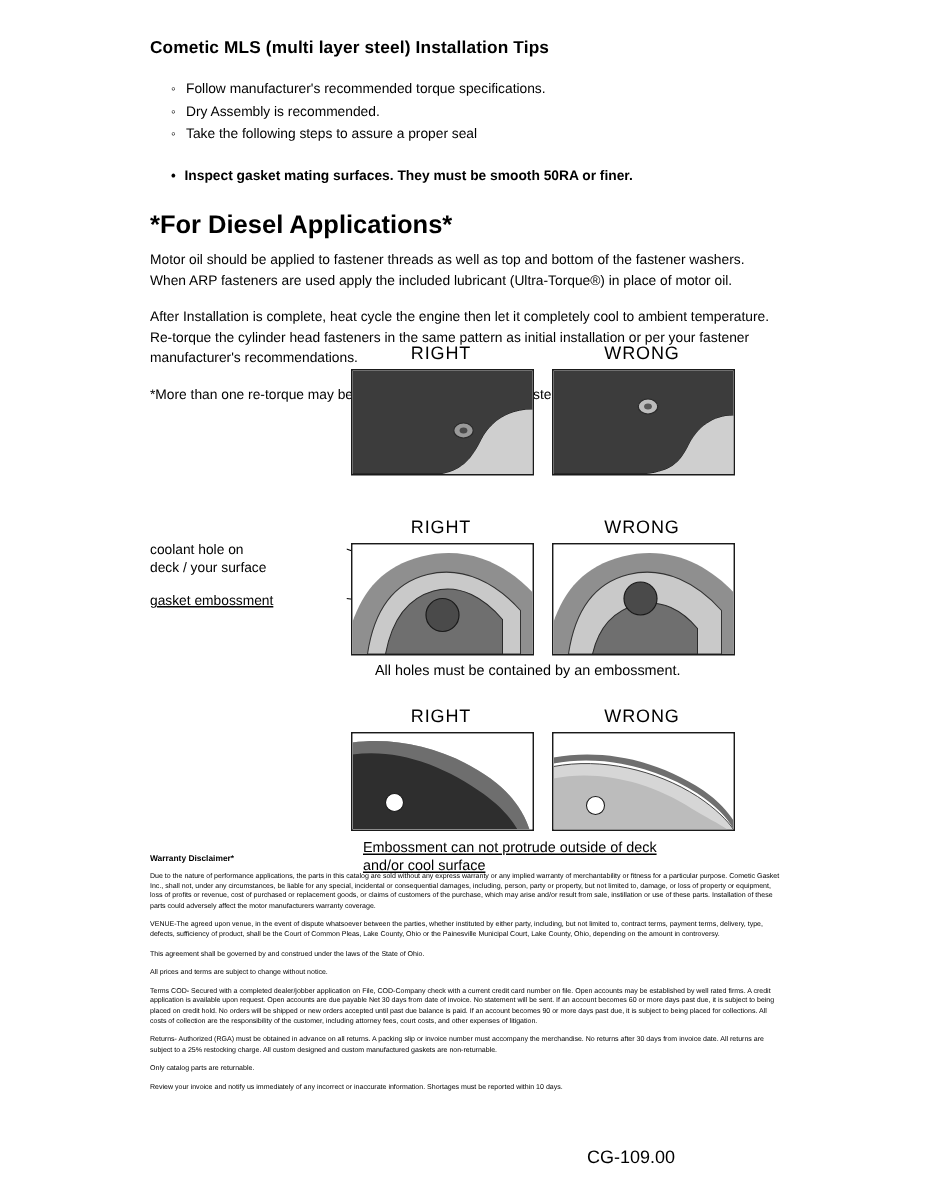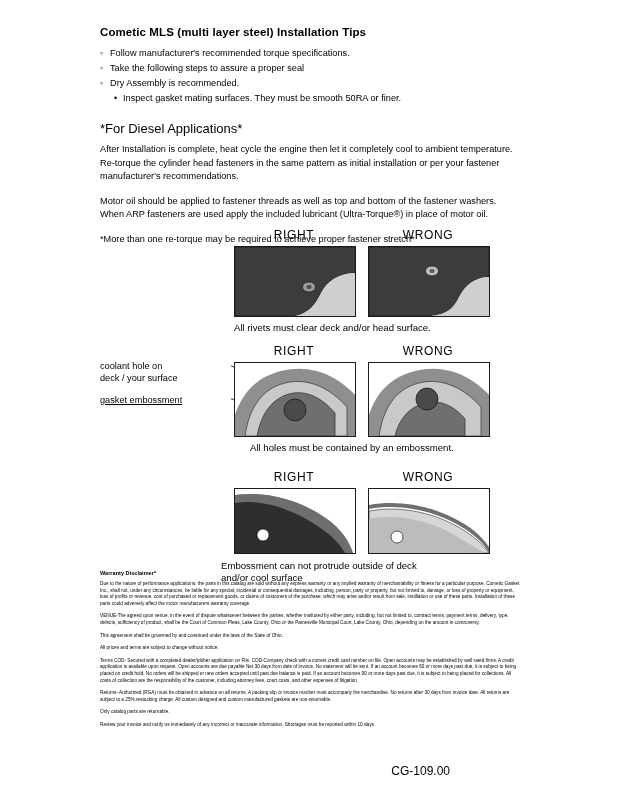--- a/index.html
+++ b/index.html
@@ -28,21 +28,21 @@
     width: 420px;
   }
   h1.title {
     font-size: 11.5px;
     font-weight: bold;
     margin: 0 0 8px 0;
     letter-spacing: 0.1px;
   }
   ul.bullets {
     list-style: none;
-    margin: 0;
+    margin: 14px;
     padding: 0;
   }
   ul.bullets > li {
     font-size: 9.2px;
     line-height: 14px;
     padding-left: 10px;
     position: relative;
     margin-bottom: 1px;
   }
   ul.bullets > li::before {
@@ -55,31 +55,32 @@
   ul.subbullets {
     list-style: none;
     margin: 0 0 0 14px;
     padding: 0;
   }
   ul.subbullets > li {
     font-size: 9.2px;
     line-height: 14px;
     padding-left: 9px;
     position: relative;
+    font-weight: bold;
   }
   ul.subbullets > li::before {
     content: "\2022";
     position: absolute;
     left: 0;
     top: 0;
     font-size: 9px;
   }
   h2.subtitle {
-    font-size: 13px;
-    font-weight: normal;
+    font-size: 17px;
+    font-weight: bold;
     margin: 16px 0 7px 0;
   }
   p.para {
     font-size: 9.2px;
     line-height: 13.5px;
     margin: 0 0 11px 0;
   }
   p.note {
     font-size: 9.2px;
     line-height: 13.5px;
@@ -147,31 +148,31 @@
 </head>
 <body>
 
 <div class="page">
 
   <div class="content">
     <h1 class="title">Cometic MLS (multi layer steel) Installation Tips</h1>
 
     <ul class="bullets">
       <li>Follow manufacturer's recommended torque specifications.</li>
+      <li>Dry Assembly is recommended.</li>
       <li>Take the following steps to assure a proper seal</li>
-      <li>Dry Assembly is recommended.</li>
     </ul>
 
     <ul class="subbullets">
       <li>Inspect gasket mating surfaces.  They must be smooth 50RA or finer.</li>
     </ul>
 
     <h2 class="subtitle">*For Diesel Applications*</h2>
+    <p class="para">Motor oil should be applied to fastener threads as well as top and bottom of the fastener washers. When ARP fasteners are used apply the included lubricant (Ultra-Torque®) in place of motor oil.</p>
     <p class="para">After Installation is complete, heat cycle the engine then let it completely cool to ambient temperature. Re-torque the cylinder head fasteners in the same pattern as initial installation or per your fastener manufacturer's recommendations.</p>
-    <p class="para">Motor oil should be applied to fastener threads as well as top and bottom of the fastener washers. When ARP fasteners are used apply the included lubricant (Ultra-Torque®) in place of motor oil.</p>
     <p class="note">*More than one re-torque may be required to achieve proper fastener stretch*</p>
   </div>
 
   <div class="figures">
 
     <div class="fig-row" style="height:108px;">
       <div class="fig-label" style="position:absolute;left:234px;top:0;width:120px;">RIGHT</div>
       <div class="fig-label" style="position:absolute;left:368px;top:0;width:120px;">WRONG</div>
 
       <div class="panel" style="position:absolute;left:234px;top:18px;width:120px;height:69px;">
@@ -189,21 +190,20 @@
         <svg width="120" height="69" viewBox="0 0 120 69">
           <rect x="0" y="0" width="120" height="69" fill="#ffffff"></rect>
           <path d="M0,0 H120 V30 C106,30 96,38 90,50 C84,62 78,67 62,69 L0,69 Z" fill="#3c3c3c"></path>
           <path d="M0,0 H120 V30 C106,30 96,38 90,50 C84,62 78,67 62,69 L0,69 Z" fill="none" stroke="#111" stroke-width="0.6"></path>
           <path d="M120,30 C106,30 96,38 90,50 C84,62 78,67 62,69 L120,69 Z" fill="#cfcfcf"></path>
           <ellipse cx="63" cy="24" rx="6.5" ry="5" fill="#bdbdbd" stroke="#2a2a2a" stroke-width="0.8"></ellipse>
           <ellipse cx="63" cy="24" rx="2.6" ry="2" fill="#5a5a5a"></ellipse>
         </svg>
       </div>
 
-      <div class="caption" style="position:absolute;left:234px;top:90px;width:340px;">All rivets must clear deck and/or head surface.</div>
     </div>
 
     <div class="fig-row" style="height:116px;margin-top:8px;">
       <div class="fig-label" style="position:absolute;left:234px;top:0;width:120px;">RIGHT</div>
       <div class="fig-label" style="position:absolute;left:368px;top:0;width:120px;">WRONG</div>
 
       <div class="callout-text" style="position:absolute;left:100px;top:16px;width:128px;">
         <span>coolant hole on</span><br>
         <span>deck / your surface</span>
       </div>
@@ -255,21 +255,21 @@
       <div class="panel" style="position:absolute;left:368px;top:18px;width:120px;height:64px;">
         <svg width="120" height="64" viewBox="0 0 120 64">
           <rect x="0" y="0" width="120" height="64" fill="#ffffff"></rect>
           <path d="M0,22 C32,16 68,24 96,42 C108,50 116,58 120,64 L0,64 Z" fill="#d6d6d6" stroke="#333" stroke-width="0.6"></path>
           <path d="M0,30 C30,24 64,32 92,50 C102,56 110,60 116,64 L0,64 Z" fill="#bcbcbc"></path>
           <path d="M0,16 C34,10 70,18 100,38 C110,45 116,52 120,58 L120,64 C116,56 108,48 96,40 C68,22 32,14 0,20 Z" fill="#6f6f6f"></path>
           <circle cx="28" cy="48" r="6" fill="#ffffff" stroke="#1a1a1a" stroke-width="0.7"></circle>
         </svg>
       </div>
 
-      <div class="caption" style="position:absolute;left:221px;top:86px;width:340px;line-height:12px;">
+      <div class="caption" style="position:absolute;left:242px;top:86px;width:340px;line-height:12px;text-decoration:underline;">
         <span>Embossment can not protrude outside of deck</span><br>
         <span>and/or cool surface</span>
       </div>
     </div>
 
   </div>
 
   <div class="warranty">
     <h3>Warranty Disclaimer*</h3>
     <p>Due to the nature of performance applications, the parts in this catalog are sold without any express warranty or any implied warranty of merchantability or fitness for a particular purpose.  Cometic Gasket Inc., shall not, under any circumstances, be liable for any special, incidental or consequential damages, including, person, party or property, but not limited to, damage, or loss of property or equipment, loss of profits or revenue, cost of purchased or replacement goods, or claims of customers of the purchase, which may arise and/or result from sale, instillation or use of these parts.  Installation of these parts could adversely affect the motor manufacturers warranty coverage.</p>

